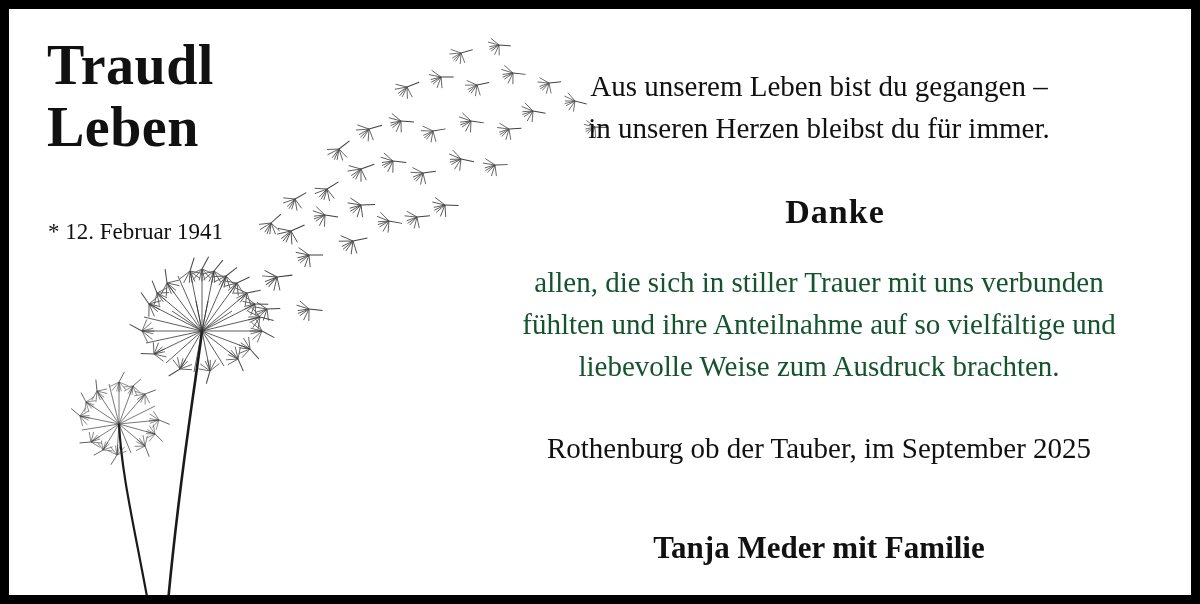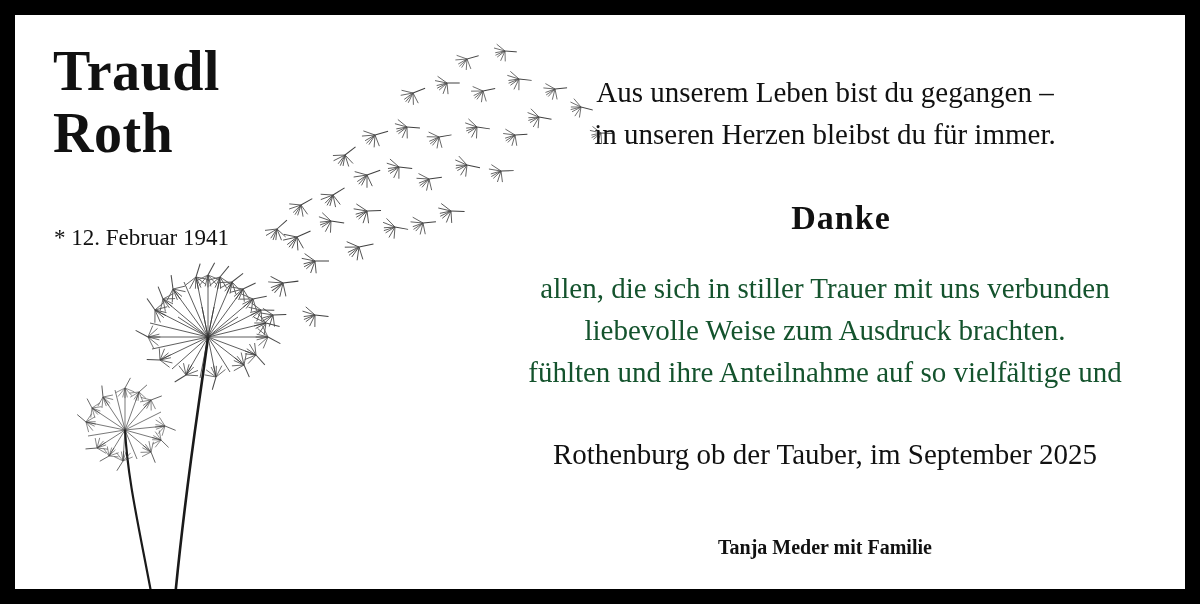--- a/index.html
+++ b/index.html
@@ -6,21 +6,21 @@
     margin: 0;
     padding: 0;
     background: #ffffff;
   }
   .page {
     position: relative;
     width: 1200px;
     height: 604px;
     background: #000000;
     box-sizing: border-box;
-    padding: 15px;
+    padding: 9px;
     font-family: "Liberation Serif", serif;
     overflow: hidden;
   }
   .card {
     position: relative;
     width: 100%;
     height: 100%;
     background: #ffffff;
     overflow: hidden;
   }
@@ -113,21 +113,21 @@
     width: 740px;
     font-size: 29px;
     line-height: 40px;
     color: #111111;
   }
   .signature {
     position: absolute;
     left: 0;
     top: 487px;
     width: 740px;
-    font-size: 20px;
+    font-size: 31px;
     font-weight: bold;
     color: #111111;
     text-align: center;
   }
 </style>
 </head>
 <body>
 
 <div class="page">
   <div class="card">
@@ -415,39 +415,39 @@
           </g>
         <g transform="translate(258,300) rotate(-30) scale(0.9)">
             <use href="#seed"></use>
           </g>
       </g>
     </svg>
 
     <div class="left-col">
       <div class="name-block">
         <div class="name-line">Traudl</div>
-        <div class="name-line">Roth</div>
+        <div class="name-line">Leben</div>
       </div>
       <div class="dates">
         <div>* 12. Februar 1941</div>
       </div>
     </div>
 
     <div class="right-col">
       <div class="verse">
         <div>Aus unserem Leben bist du gegangen –</div>
         <div>in unseren Herzen bleibst du für immer.</div>
       </div>
 
       <div class="thanks-heading">Danke</div>
 
       <div class="body-text">
         <div>allen, die sich in stiller Trauer mit uns verbunden</div>
+        <div>fühlten und ihre Anteilnahme auf so vielfältige und</div>
         <div>liebevolle Weise zum Ausdruck brachten.</div>
-        <div>fühlten und ihre Anteilnahme auf so vielfältige und</div>
       </div>
 
       <div class="place-date">Rothenburg ob der Tauber, im September 2025</div>
 
       <div class="signature">Tanja Meder mit Familie</div>
     </div>
 
   </div>
 </div>
 

